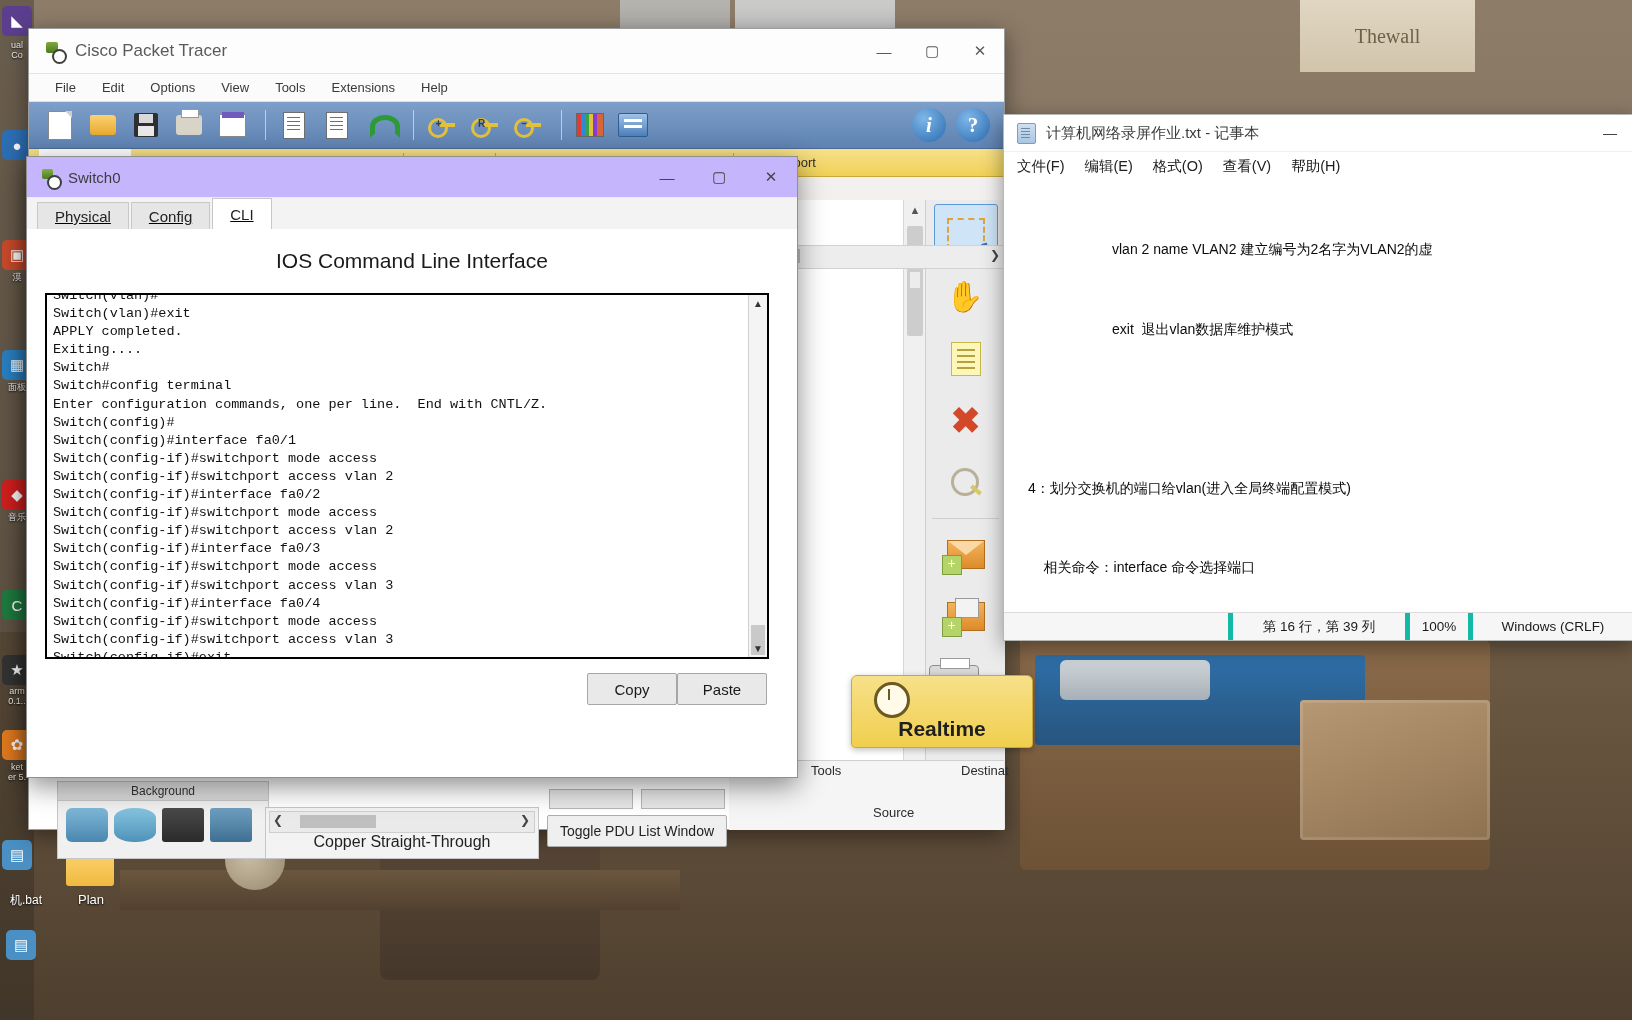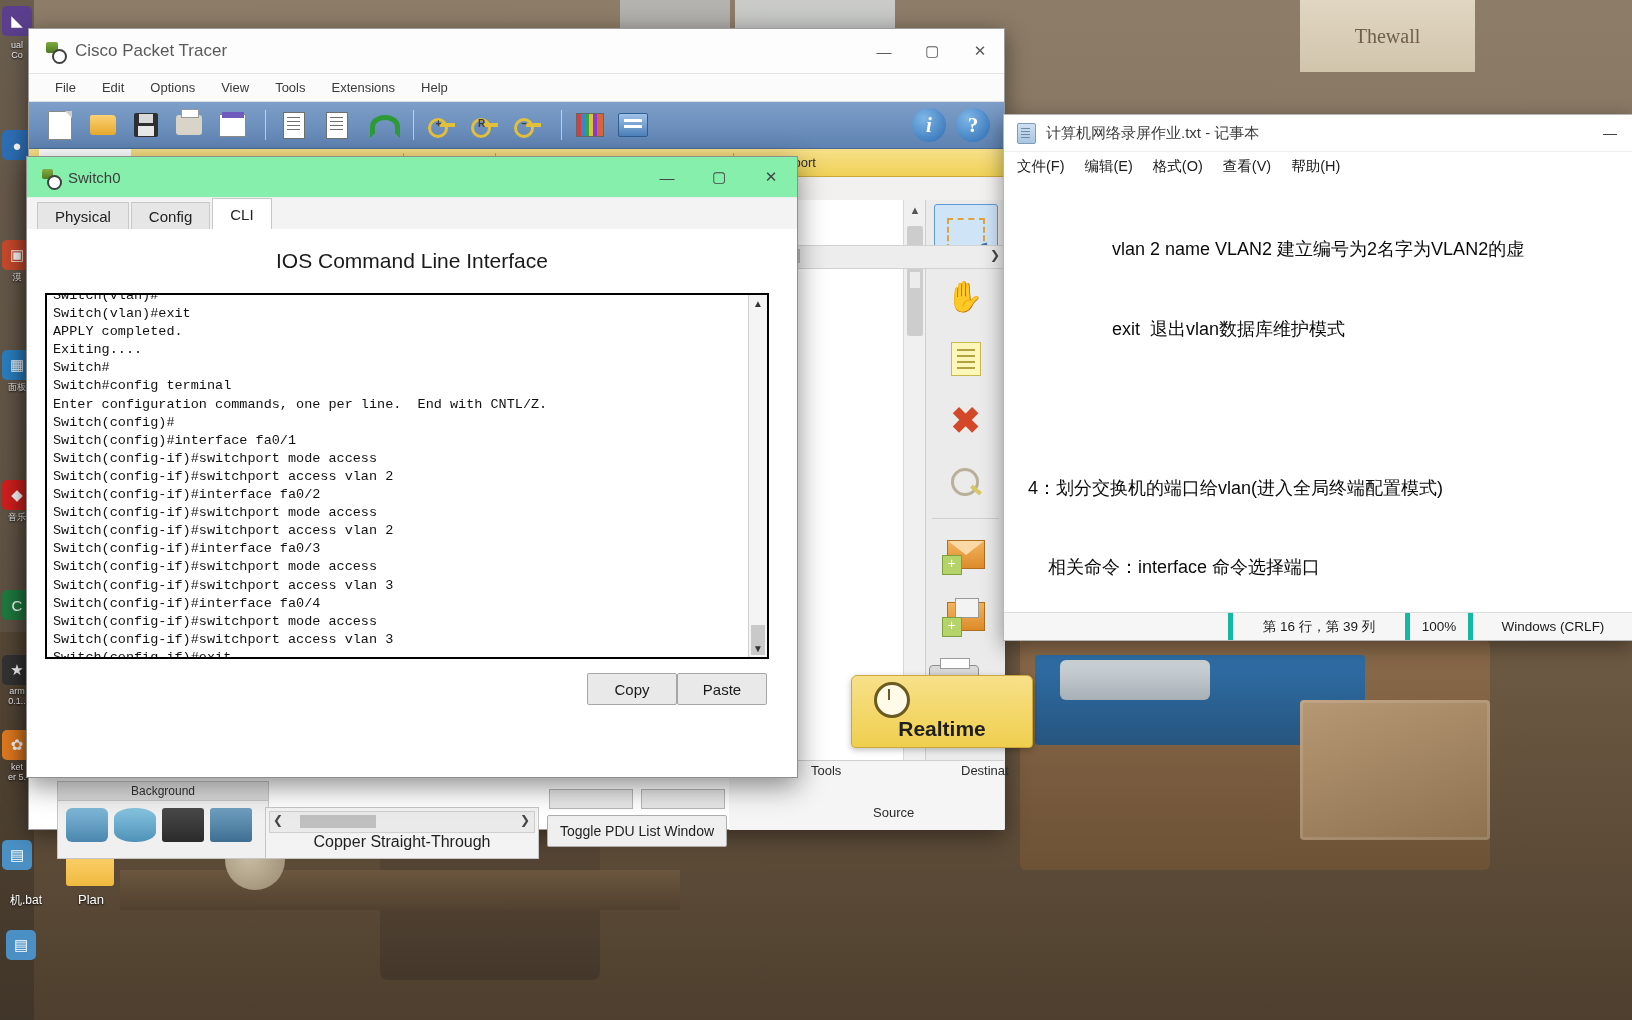--- a/index.html
+++ b/index.html
@@ -211,33 +211,33 @@
   #conn-label{position:absolute;left:238px;top:804px;width:270px;text-align:center;
     font-size:16px;color:#1f1f1f;}
   #toggle-pdu{position:absolute;left:518px;top:786px;width:178px;height:30px;background:#efefef;
     border:1px solid #adadad;border-radius:2px;font-size:14px;color:#1f1f1f;
     display:flex;align-items:center;justify-content:center;}
   .smallbtn{position:absolute;top:760px;width:82px;height:18px;background:#e6e6e6;border:1px solid #b5b5b5;}
 
   
   #cli-dialog{position:absolute;left:26px;top:156px;width:770px;height:620px;
     background:#f3f3f3;border:1px solid #8f8f8f;box-shadow:0 8px 26px rgba(0,0,0,.45);}
-  #cli-title{height:40px;background:#86efac;display:flex;align-items:center;border-bottom:1px solid #ececec;}
+  #cli-title{height:40px;background:#c4b5fd;display:flex;align-items:center;border-bottom:1px solid #ececec;}
   #cli-icon{width:17px;height:17px;margin-left:14px;margin-right:10px;position:relative;}
   #cli-icon .sq{position:absolute;left:1px;top:0;width:11px;height:10px;
     background:linear-gradient(180deg,#86ad44,#4f7c1f);border-radius:2px;}
   #cli-icon .hd{position:absolute;left:6px;top:6px;width:11px;height:11px;
     border:2px solid #3f3f3f;border-radius:50%;background:#fff;}
   #cli-titletext{font-size:15px;color:#3d3d3d;}
   #cli-winbtns{margin-left:auto;display:flex;}
   .cwb{width:52px;height:40px;display:flex;align-items:center;justify-content:center;
     color:#444;font-size:15px;}
 
   #cli-tabs{height:32px;background:#f3f3f3;display:flex;align-items:flex-end;padding-left:10px;
-    border-bottom:1px solid #c8c8c8;}
+    border-bottom:1px solid #c8c8c8;text-decoration:underline;}
   .ctab{height:27px;padding:0 17px;display:flex;align-items:center;font-size:15px;color:#222;
     border:1px solid #c8c8c8;border-bottom:none;background:#e6e6e6;margin-right:2px;}
   .ctab.active{background:#fff;height:30px;border-bottom:1px solid #fff;}
 
   #cli-body{position:absolute;left:0;top:72px;width:770px;height:548px;background:#fff;}
   #cli-heading{text-align:center;font-size:21px;color:#1a1a1a;padding-top:20px;}
   #cli-console{position:absolute;left:18px;top:64px;width:720px;height:362px;
     border:2px solid #000;background:#fff;overflow:hidden;}
   #cli-text{position:absolute;left:6px;top:-8px;width:690px;
     font-family:"Liberation Mono",monospace;font-size:13.5px;line-height:18.1px;color:#111;
@@ -257,21 +257,21 @@
   #np-icon{width:17px;height:19px;margin-left:13px;margin-right:10px;
     background:linear-gradient(180deg,#cfe0f0,#a9c6e2);border:1px solid #7f9cb8;border-radius:2px;position:relative;}
   #np-icon::after{content:"";position:absolute;left:3px;top:4px;width:9px;height:1.4px;background:#6d8aa6;
     box-shadow:0 3px 0 #6d8aa6,0 6px 0 #6d8aa6,0 9px 0 #6d8aa6;}
   #np-titletext{font-size:15px;color:#3c3c3c;}
   #np-winbtns{margin-left:auto;display:flex;}
   .nwb{width:46px;height:36px;display:flex;align-items:center;justify-content:center;color:#444;font-size:14px;}
   #np-menubar{height:28px;display:flex;align-items:center;padding-left:13px;background:#fff;}
   .np-menu{font-size:14.5px;color:#202020;margin-right:20px;}
   #np-text{position:absolute;left:0;top:64px;width:629px;height:430px;background:#fff;
-    font-size:18px;color:#0b0b0b;line-height:26.5px;overflow:hidden;padding-top:4px;
+    font-size:14px;color:#0b0b0b;line-height:26.5px;overflow:hidden;padding-top:4px;
     white-space:pre;}
   .np-line{padding-left:8px;white-space:pre;}
   .np-line.indent1{padding-left:108px;}
   .np-line.indent3{padding-left:24px;}
   #np-status{position:absolute;left:0;bottom:0;width:629px;height:27px;background:#f6f6f6;
     border-top:1px solid #dcdcdc;display:flex;align-items:center;font-size:13.5px;color:#1a1a1a;}
   .np-cell{height:27px;display:flex;align-items:center;justify-content:center;
     border-left:5px solid #14b8a6;}
   .np-spacer{flex:1;}
 </style>

